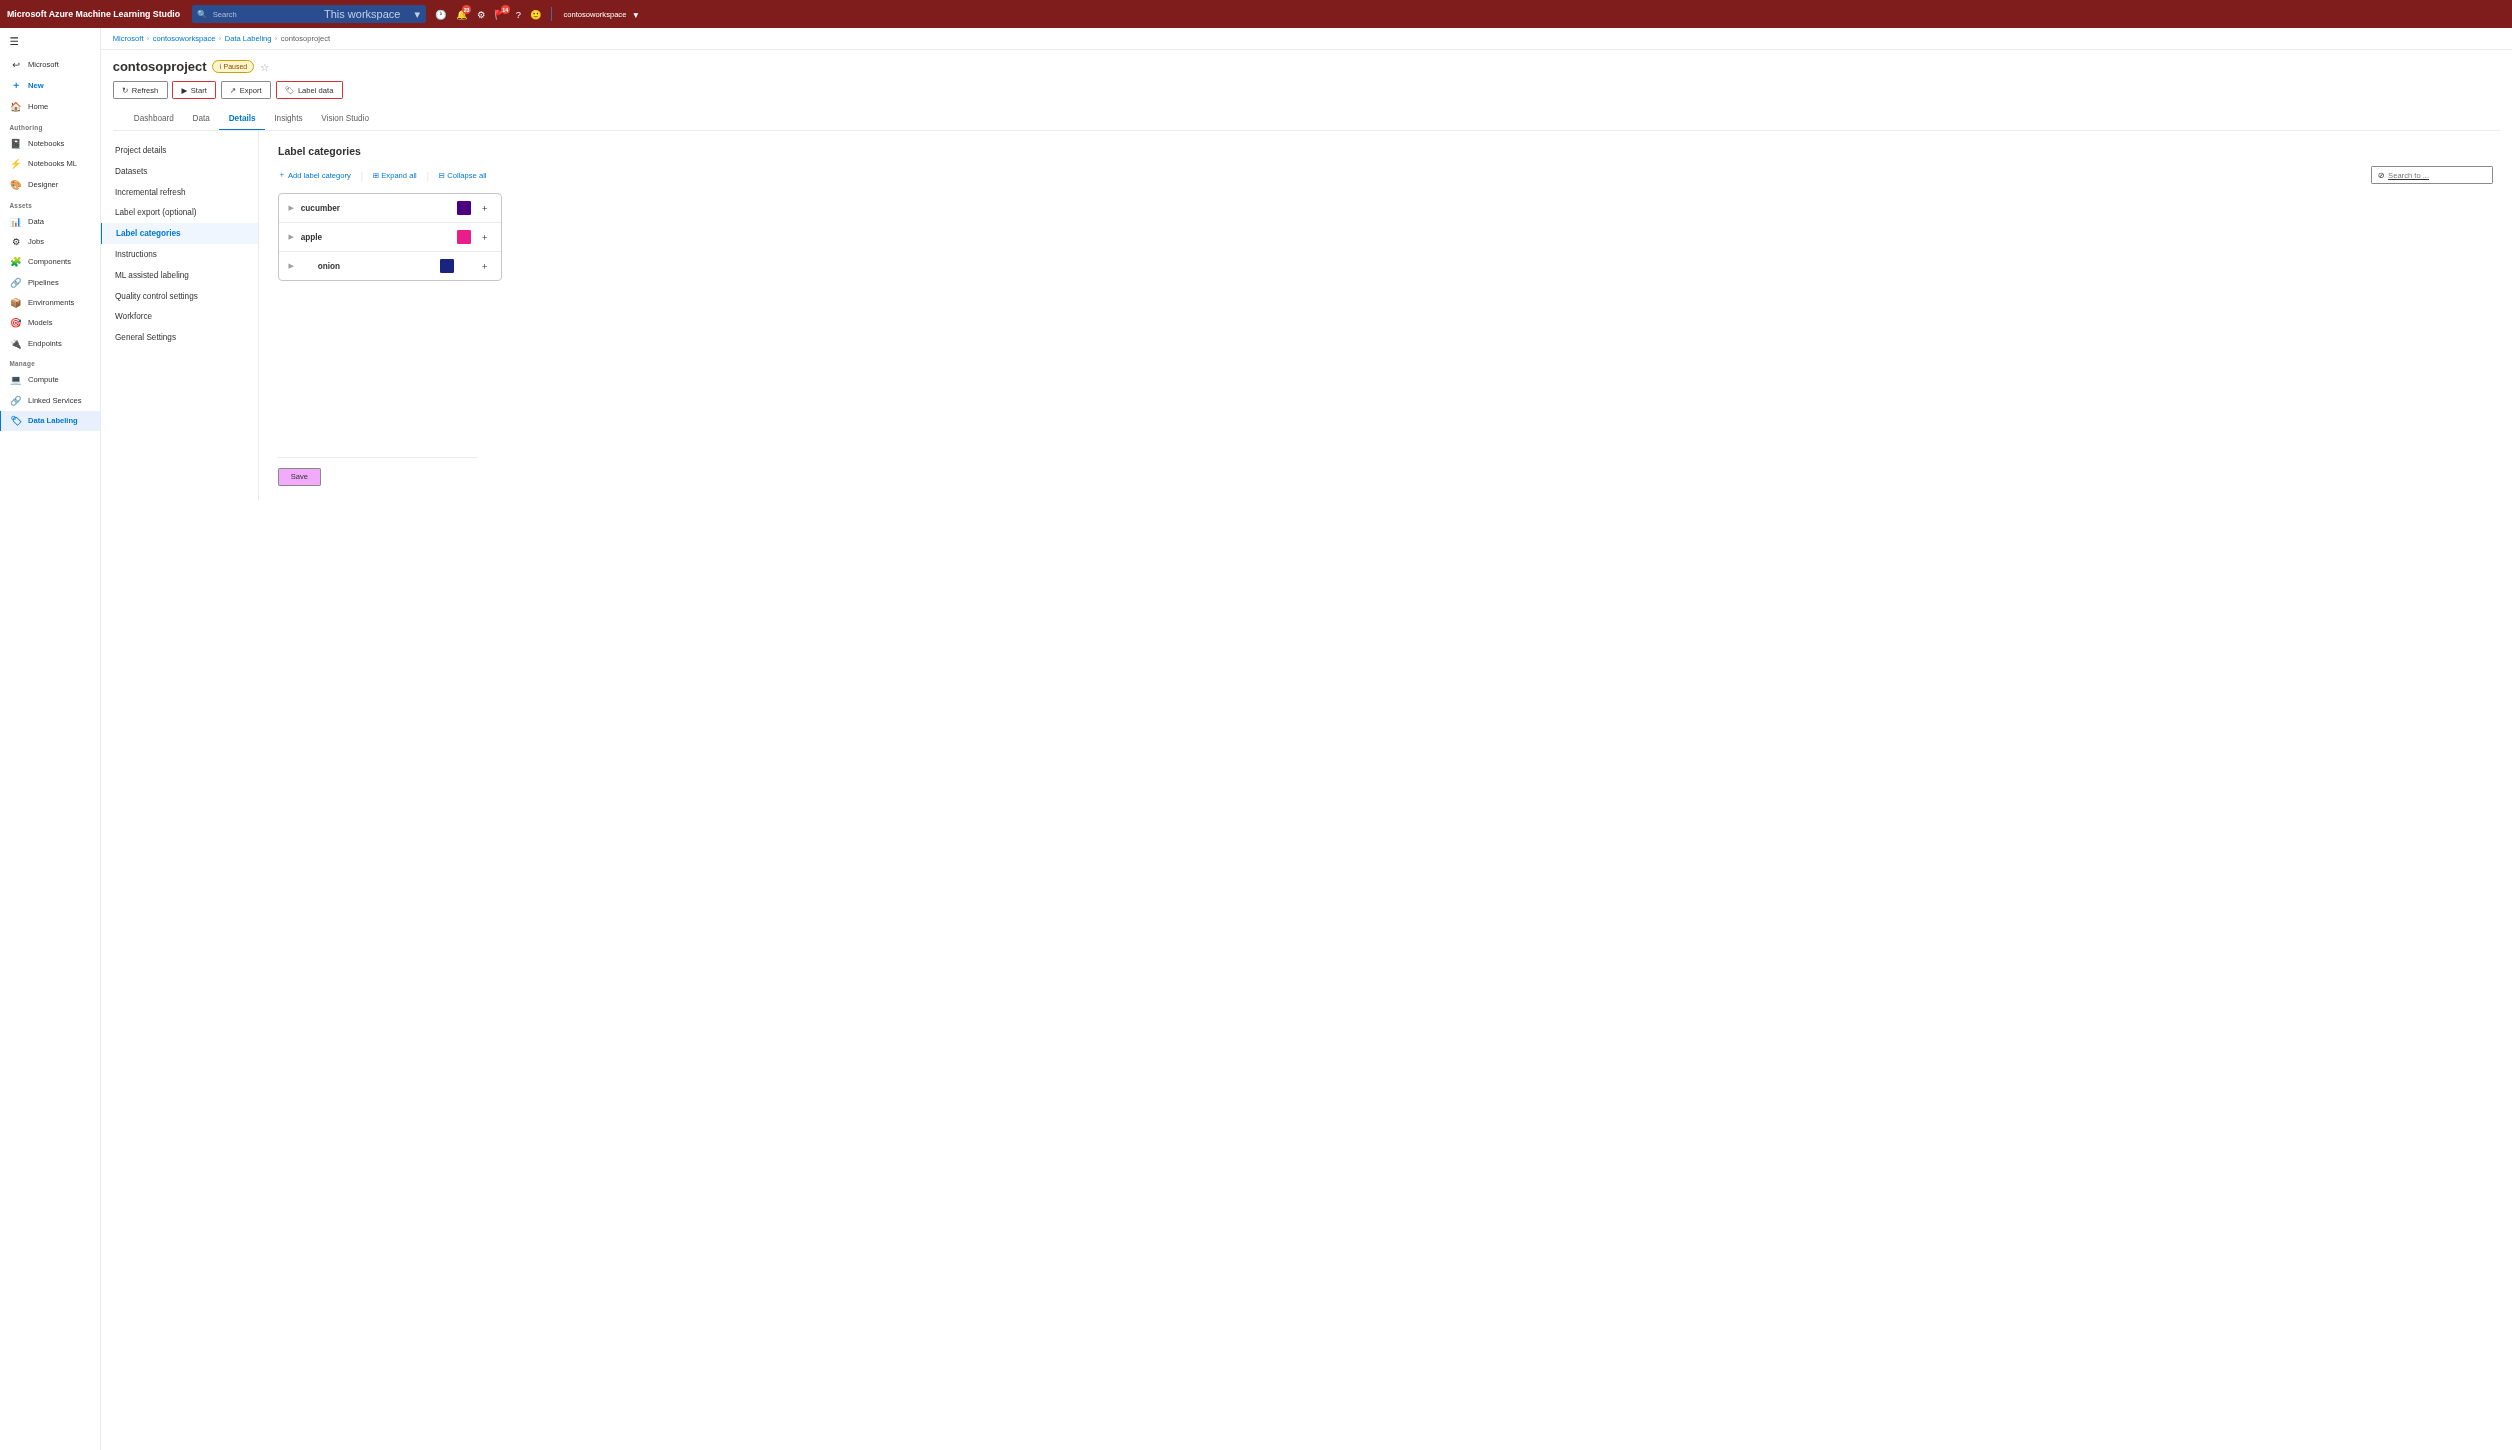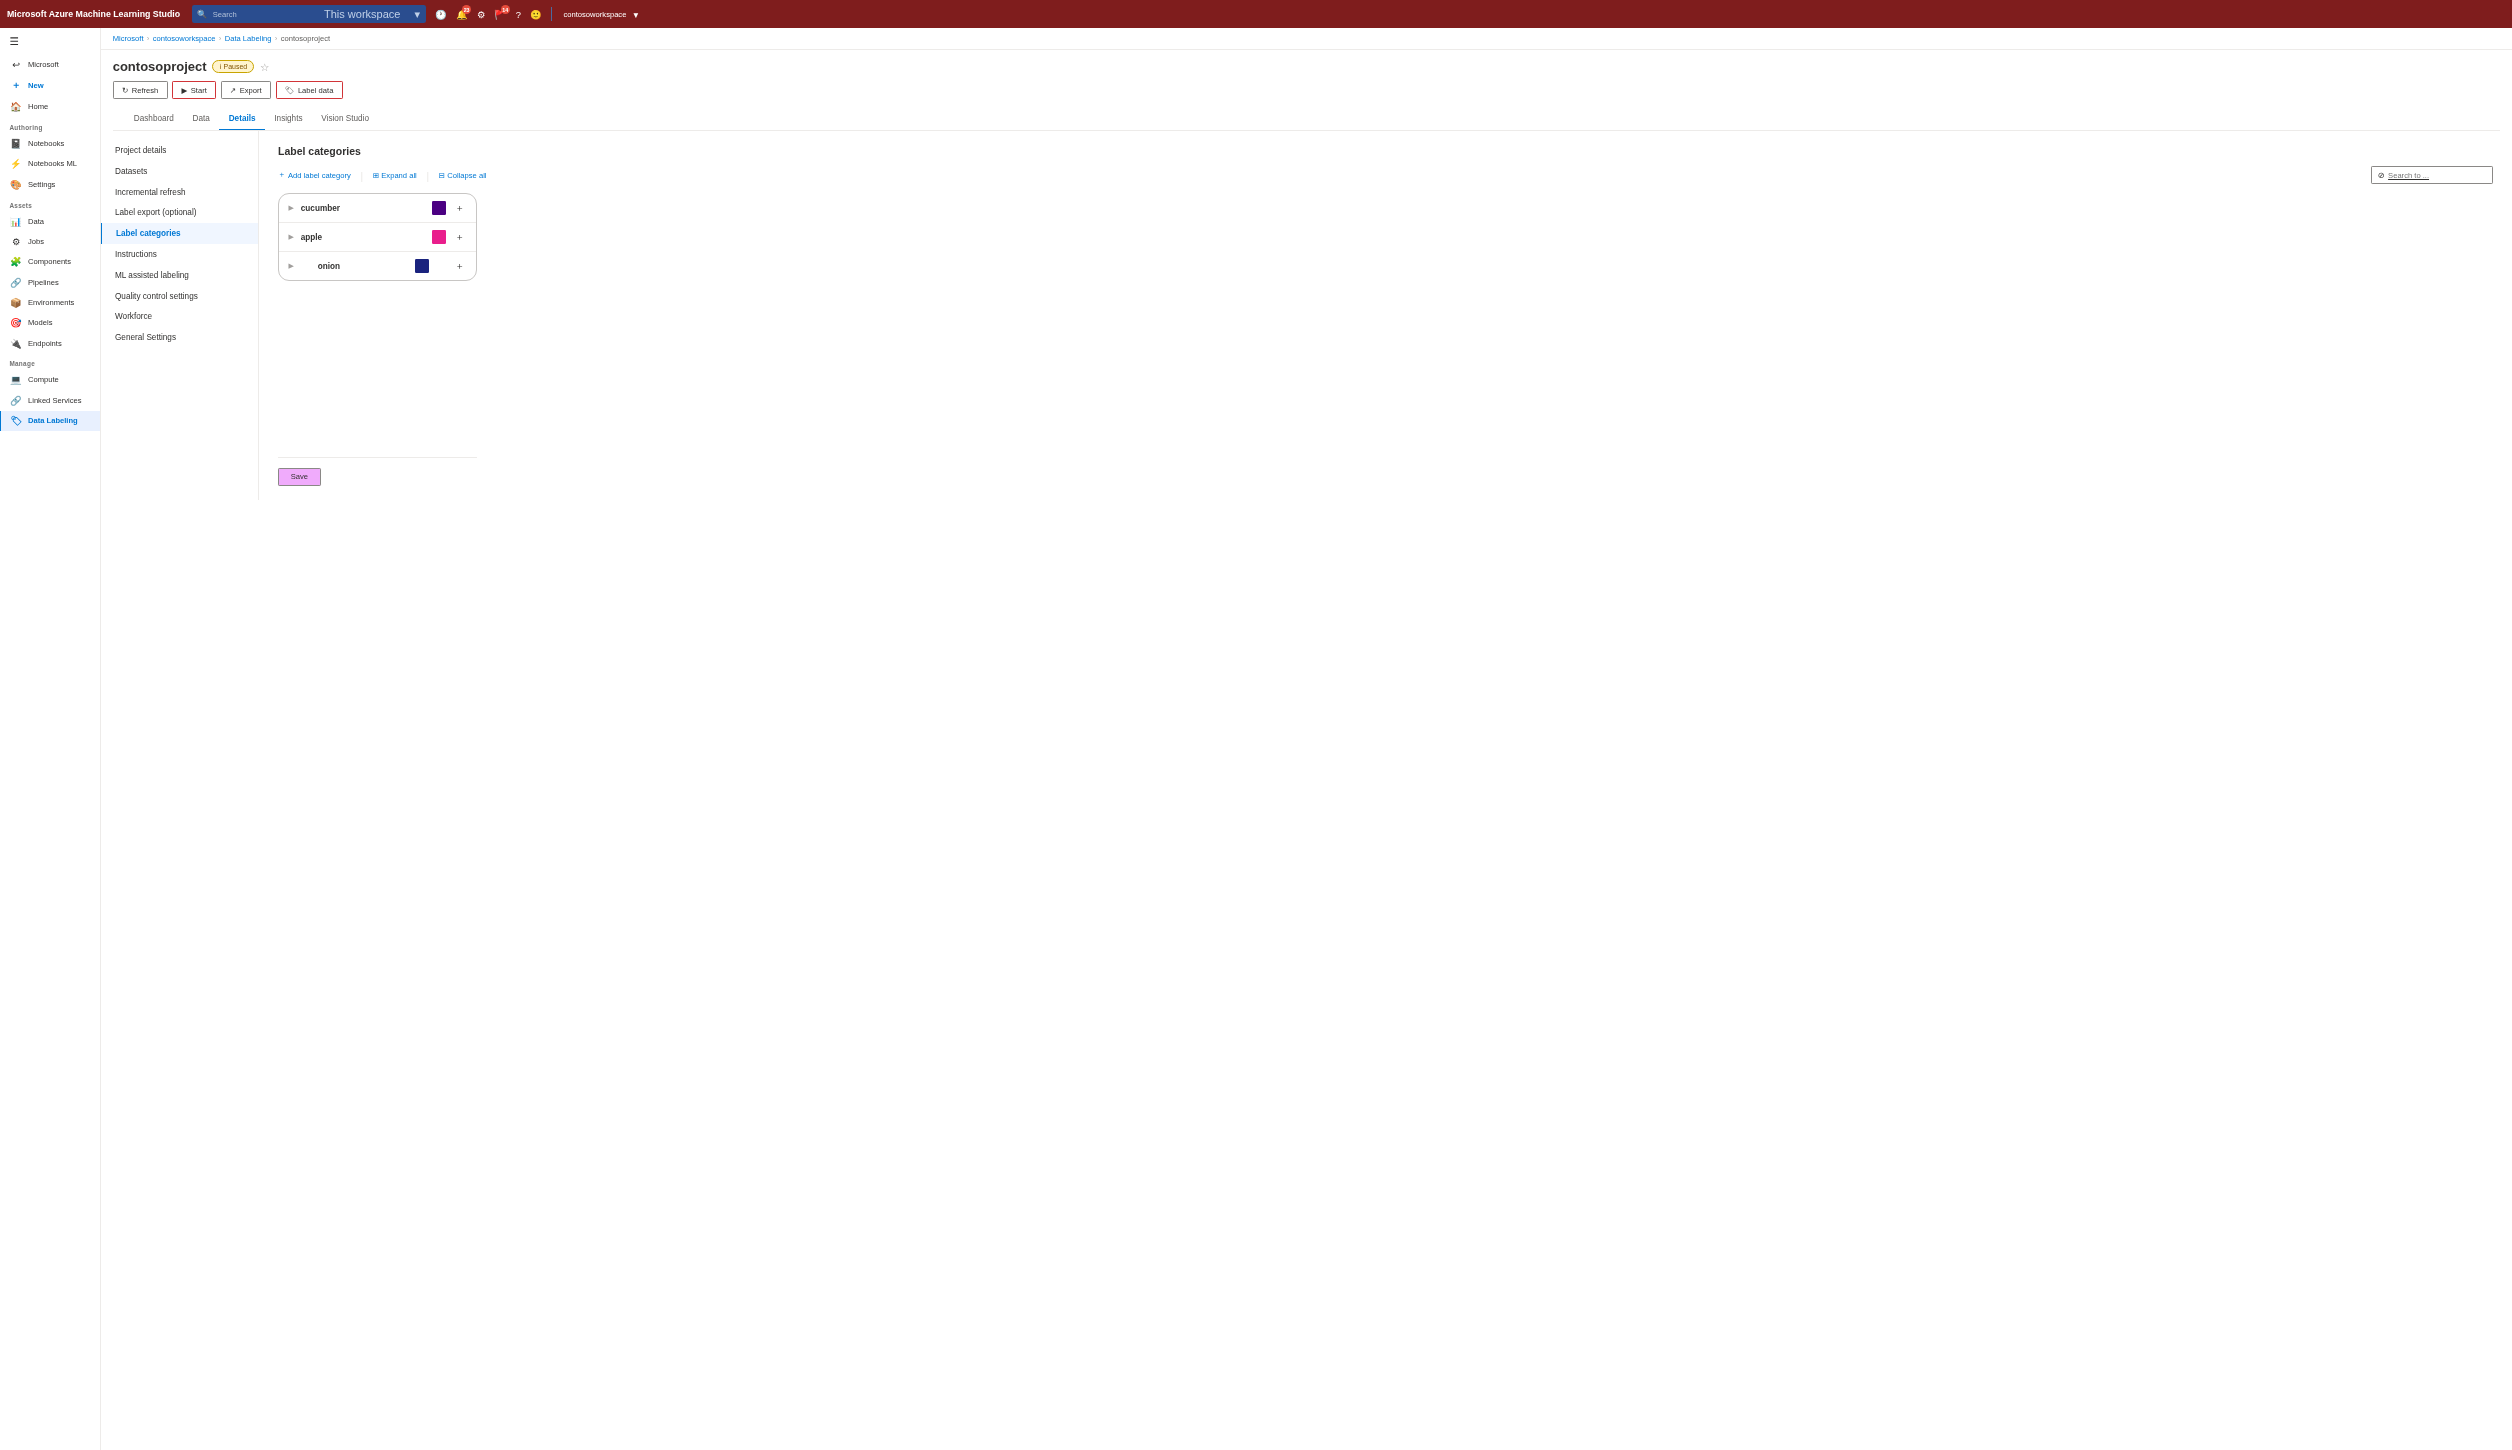--- a/index.html
+++ b/index.html
@@ -310,22 +310,22 @@
       outline: none;
       font-size: 7.6px;
       color: #323130;
       background: transparent;
       text-decoration: underline;
     }
 
     
     .categories-container {
       border: 0.6px solid #c8c6c4;
-      border-radius: 11px;
-      width: 199px;
+      border-radius: 4px;
+      width: 224px;
     }
     .category-item {
       display: flex;
       align-items: center;
       padding: 7px 9.4px;
       border-bottom: 0.6px solid #edebe9;
       gap: 7px;
     }
     .category-item:last-child { border-bottom: none; gap: 24px; }
     .category-expand { color: #a19f9d; cursor: pointer; font-size: 7px; }
@@ -417,21 +417,21 @@
     <div class="sidebar-item">
       <span class="icon">📓</span>
       <span>Notebooks</span>
     </div>
     <div class="sidebar-item">
       <span class="icon">⚡</span>
       <span>Notebooks ML</span>
     </div>
     <div class="sidebar-item">
       <span class="icon">🎨</span>
-      <span>Settings</span>
+      <span>Designer</span>
     </div>
 
     <div class="sidebar-section">Assets</div>
     <div class="sidebar-item">
       <span class="icon">📊</span>
       <span>Data</span>
     </div>
     <div class="sidebar-item">
       <span class="icon">⚙</span>
       <span>Jobs</span>

